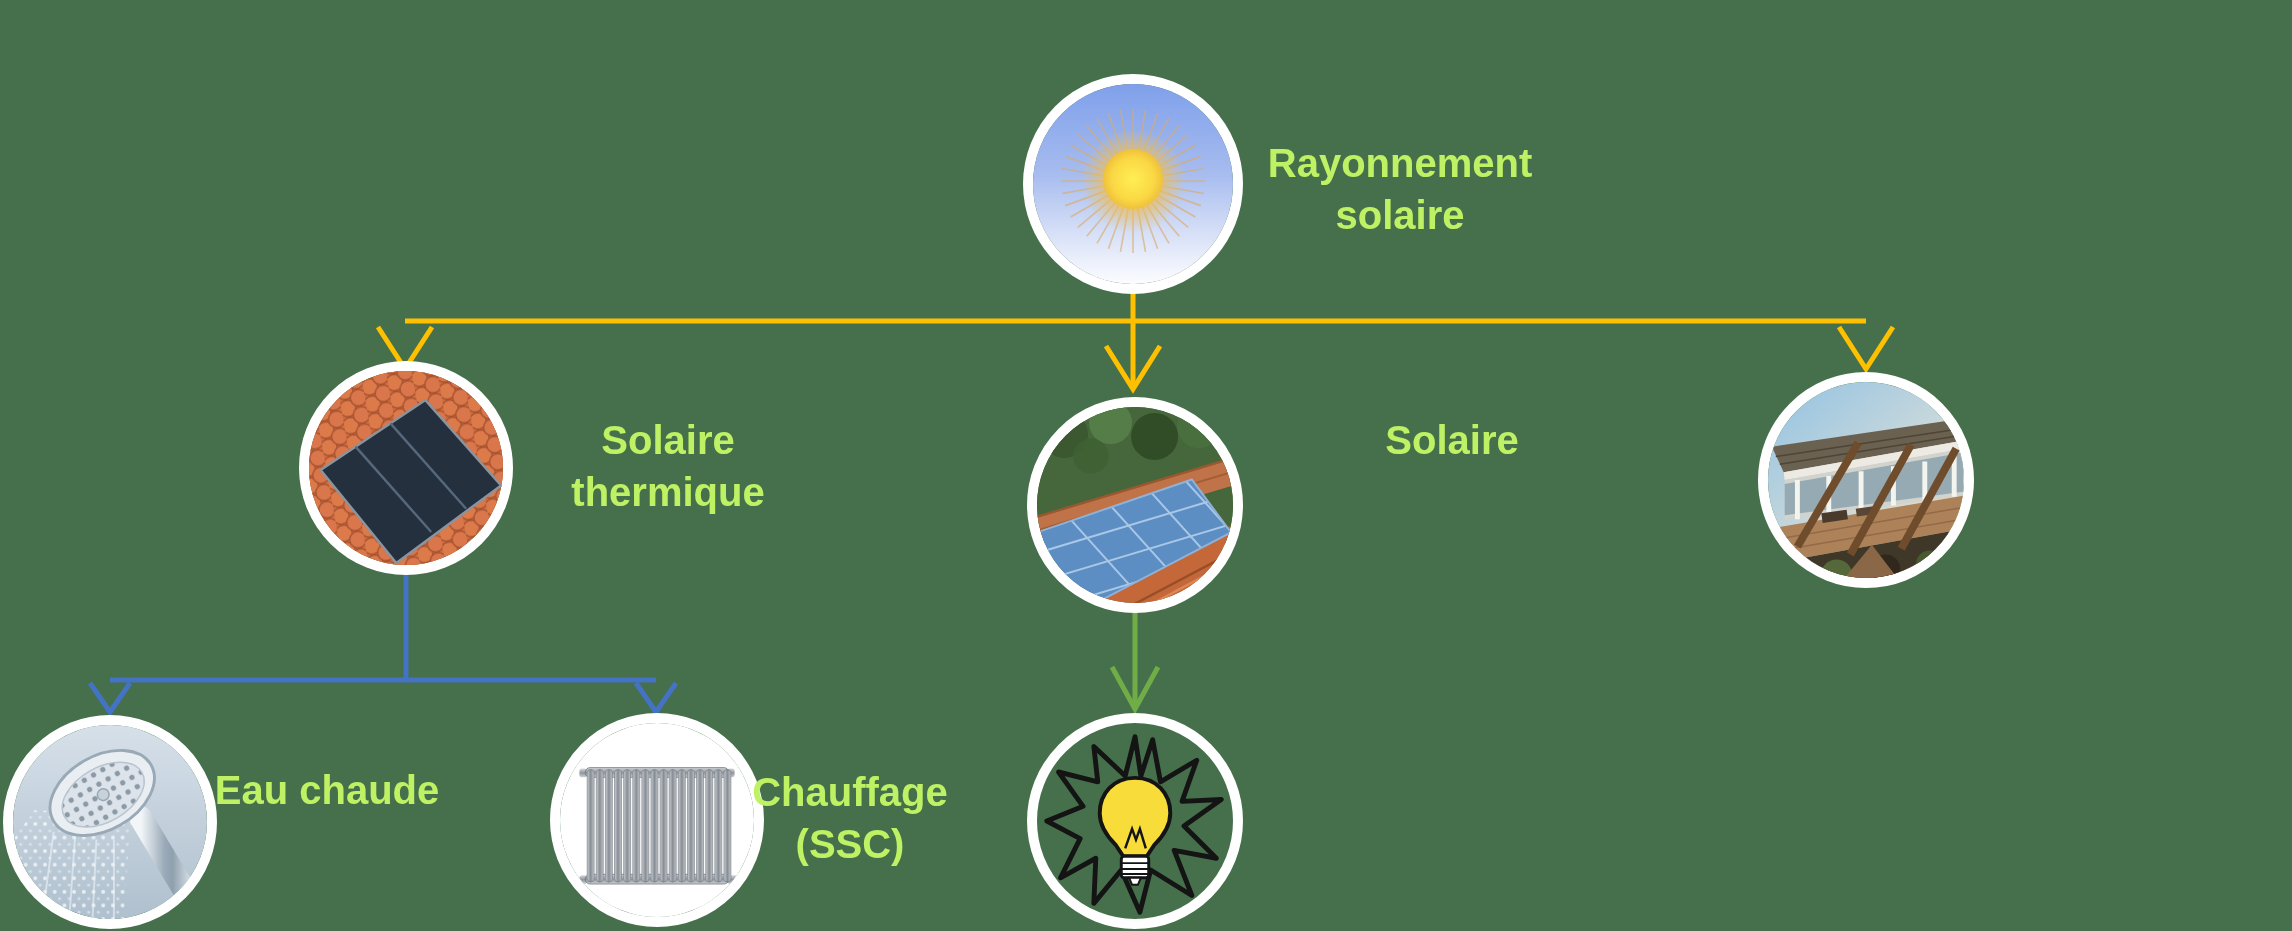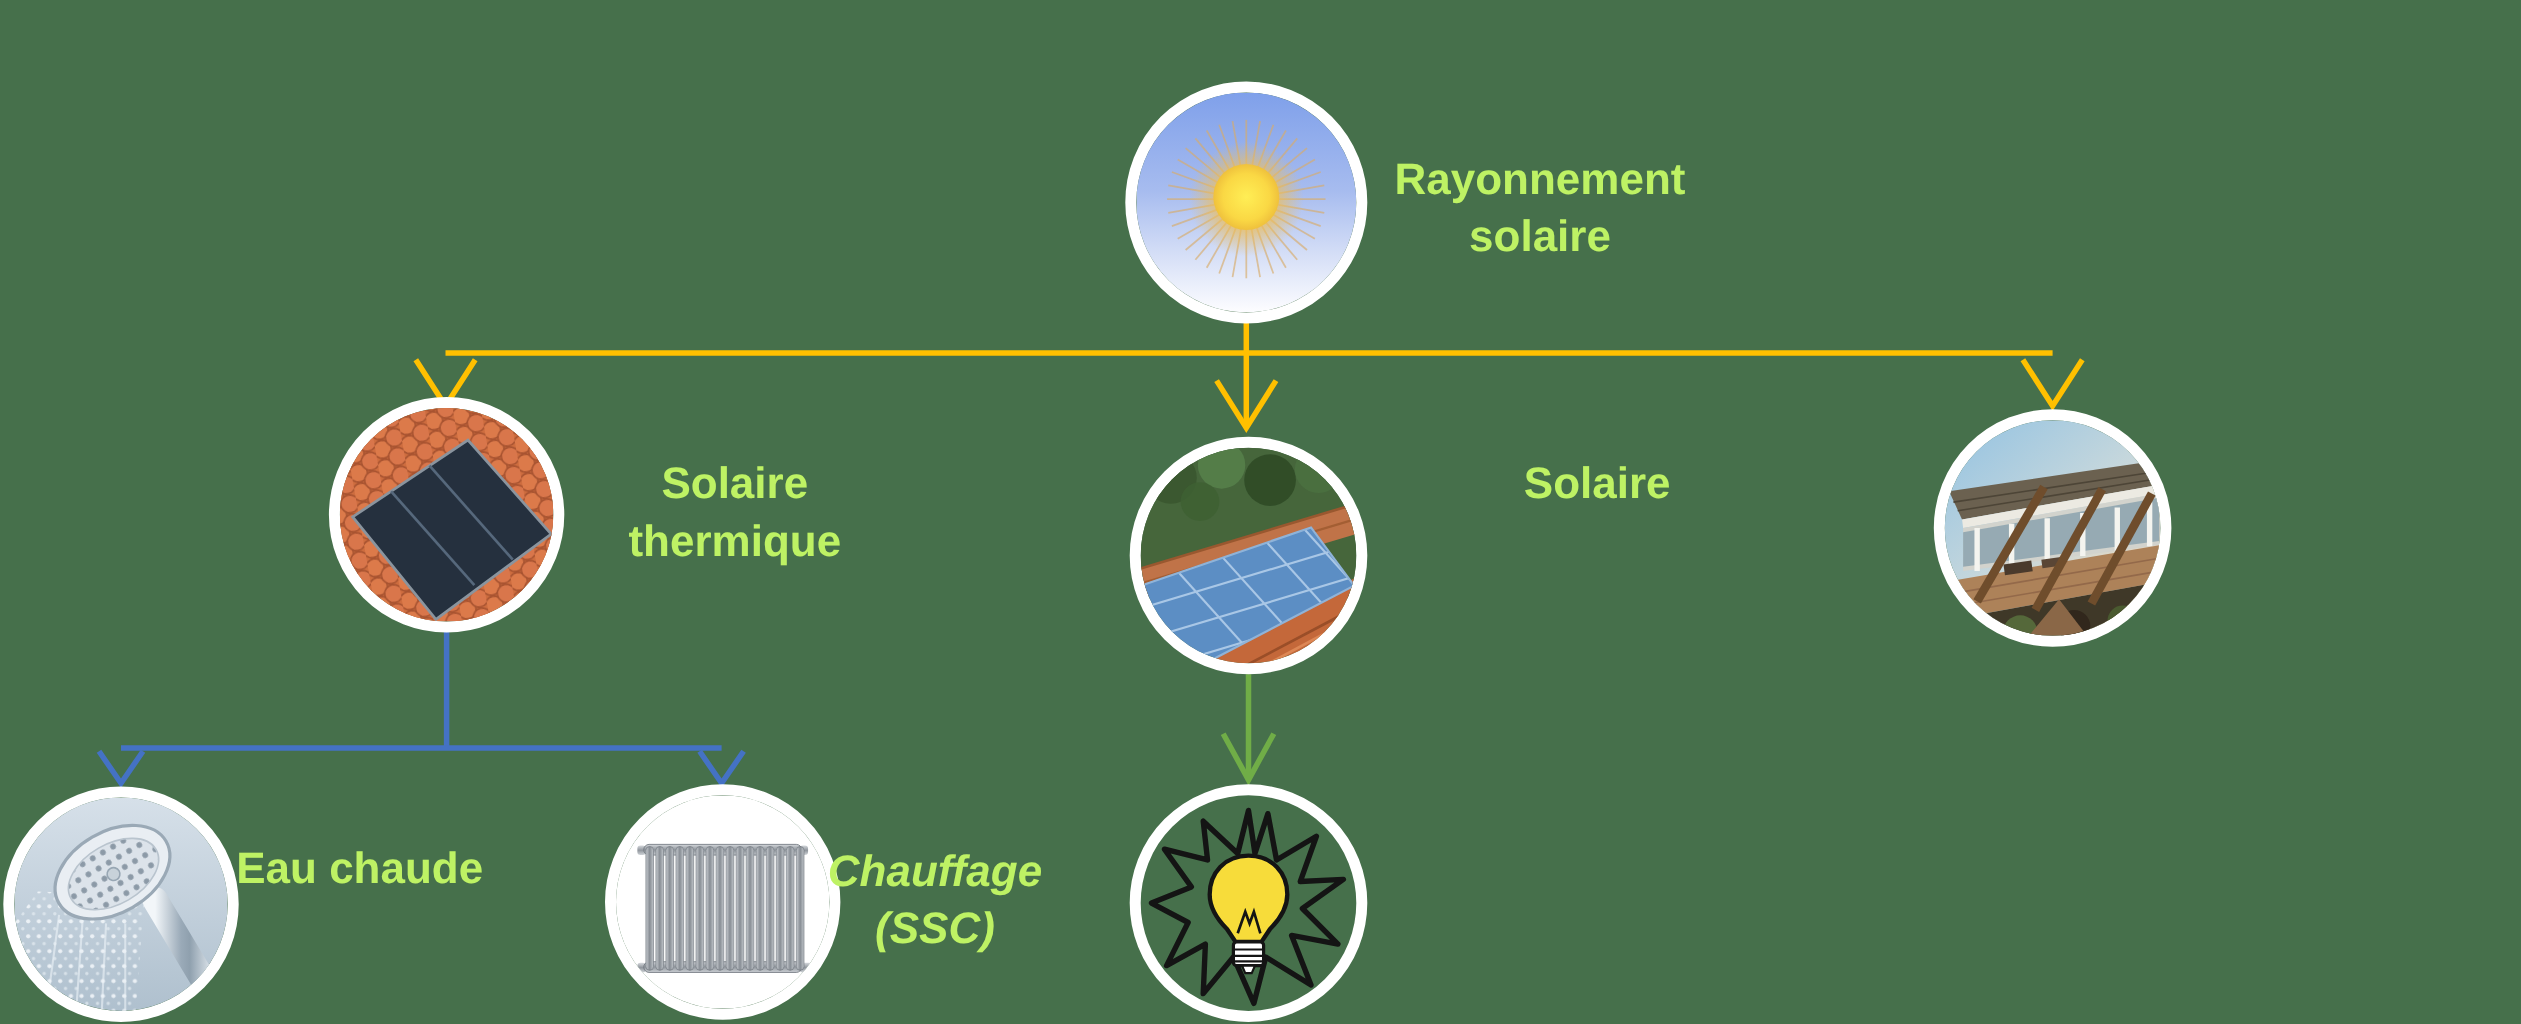--- a/index.html
+++ b/index.html
@@ -319,21 +319,21 @@
           <rect x="122" y="48" width="7.2" height="116" rx="3.5" fill="url(#rad-col)"></rect>
           <rect x="131.4" y="48" width="7.2" height="116" rx="3.5" fill="url(#rad-col)"></rect>
           <rect x="140.8" y="48" width="7.2" height="116" rx="3.5" fill="url(#rad-col)"></rect>
           <rect x="150.2" y="48" width="7.2" height="116" rx="3.5" fill="url(#rad-col)"></rect>
           <rect x="159.6" y="48" width="7.2" height="116" rx="3.5" fill="url(#rad-col)"></rect>
           <rect x="169" y="48" width="7.2" height="116" rx="3.5" fill="url(#rad-col)"></rect>
         </g>
       </g>
     </svg>
   </div>
-  <div class="label" style="left:850px;top:766px;font-style:italic;">
+  <div class="label" style="left:850px;top:766px;">
     <span>Chauffage</span>
     <span>(SSC)</span>
   </div>
 
   <div class="node" style="left:1027px;top:713px;width:216px;height:216px;">
     <svg viewBox="0 0 200 200" preserveAspectRatio="none" xmlns="http://www.w3.org/2000/svg">
       <g>
         <polygon points="100,14 90,54 58,24 62,60 22,50 47,85 10,100 44,118 24,158 60,138 58,184 86,150 105,193 116,150 158,176 140,130 183,138 150,105 188,78 148,80 163,38 126,60 118,17 106,54" fill="none" stroke="#141414" stroke-width="5" stroke-linejoin="round"></polygon>
       </g>
       <g>

